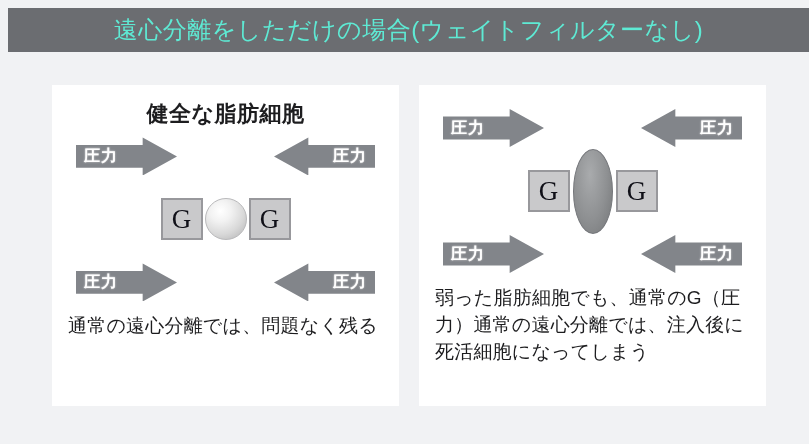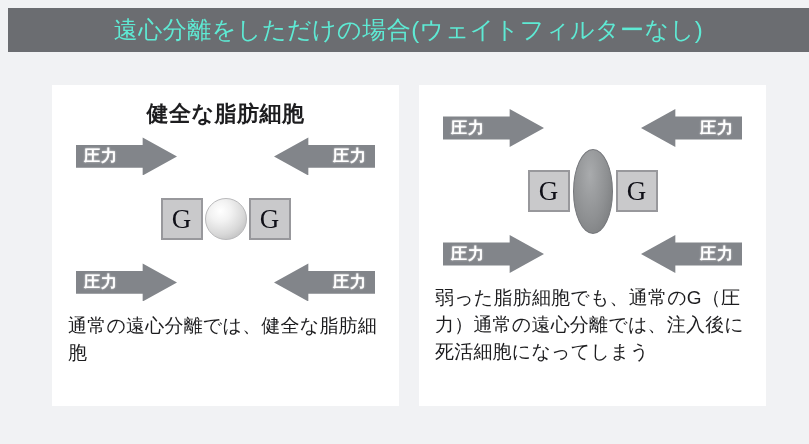--- a/index.html
+++ b/index.html
@@ -204,21 +204,21 @@
 
       <div class="core-row">
         <div class="g-box">G</div>
         <div class="cell-slot">
           <div class="cell-sphere"></div>
         </div>
         <div class="g-box">G</div>
       </div>
     </div>
 
-    <div class="panel-caption">通常の遠心分離では、健全な脂肪細胞</div>
+    <div class="panel-caption">通常の遠心分離では、問題なく残る</div>
   </div>
 
   <div class="panel">
 
     <div class="diagram">
       <div class="arrow right tl">
         <span>圧力</span>
       </div>
       <div class="arrow left tr">
         <span>圧力</span>

